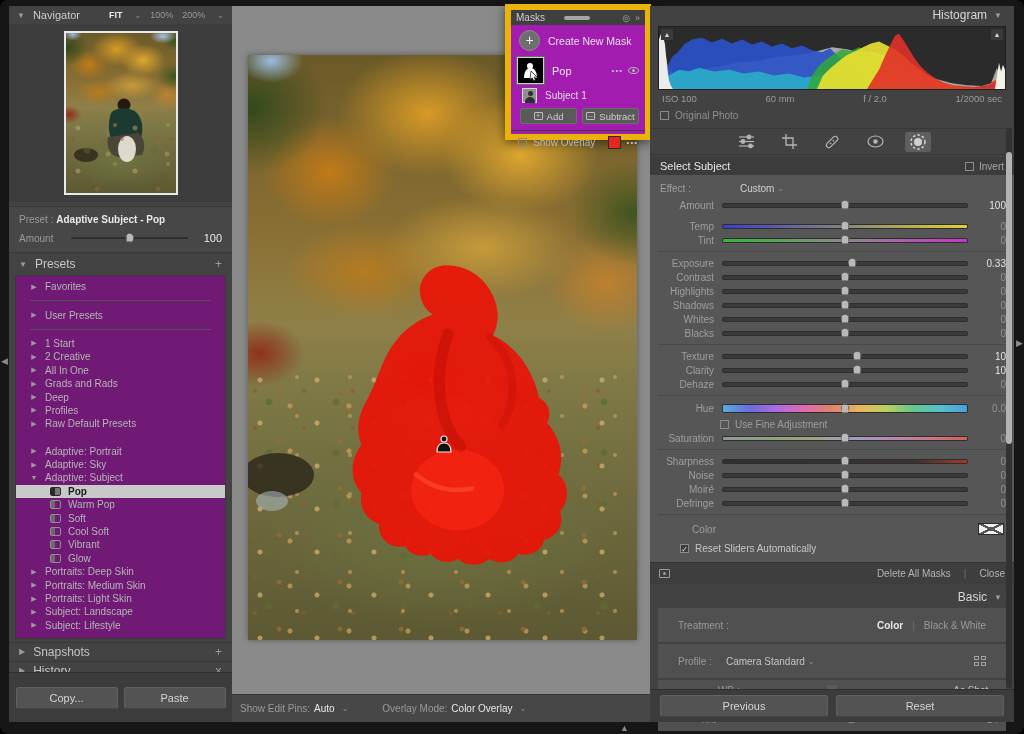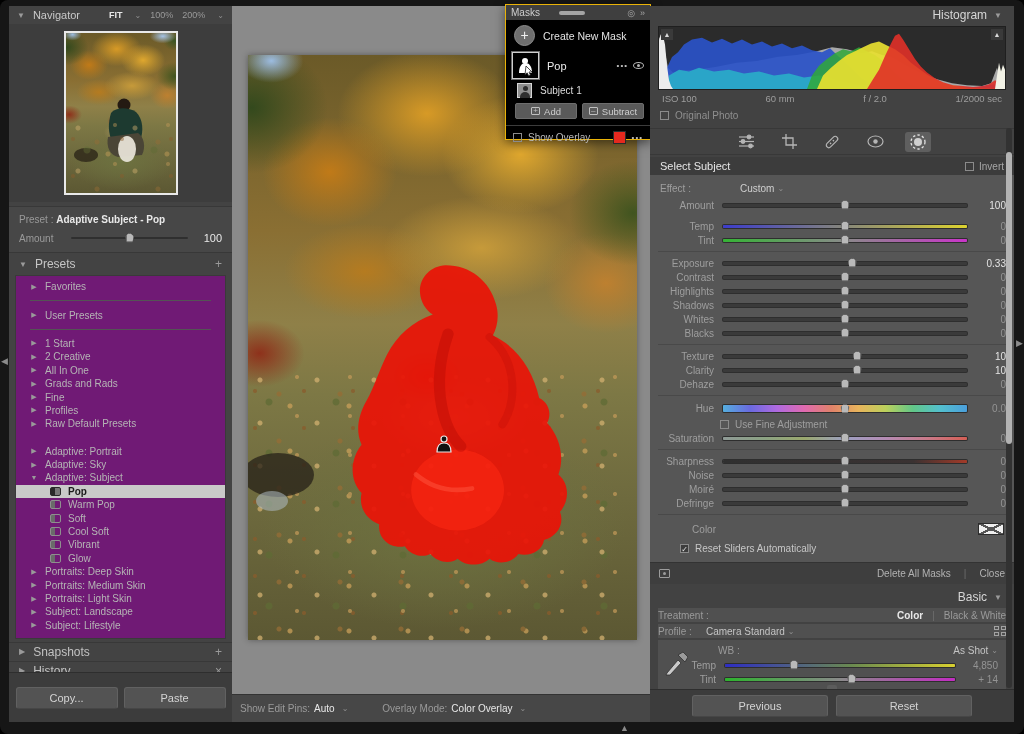--- a/index.html
+++ b/index.html
@@ -77,21 +77,21 @@
   .btn { background:#535353; border:1px solid #616161; border-bottom-color:#464646; border-radius:3px; color:#d4d4d4; font-size:11px; text-align:center; line-height:20px; }
   #copy-btn, #paste-btn { width:102px; height:22px; }
 
   
   #center { position:absolute; left:232px; top:6px; width:418px; height:688px; background:#8a8a8a; }
   #photo { position:absolute; left:16px; top:49px; width:389px; height:585px; box-shadow:0 0 6px rgba(0,0,0,.35); overflow:hidden; }
   #photo svg { position:absolute; left:0; top:0; }
   #center-toolbar { position:absolute; left:232px; top:694px; width:418px; height:28px; background:#474747; border-top:1px solid #333; display:flex; align-items:center; font-size:10px; padding-left:8px; gap:4px; }
 
   
-  #masks-panel { position:absolute; left:505px; top:4px; width:146px; height:136px; background:#000000; border:1px solid #eab308; box-shadow:0 3px 10px rgba(0,0,0,.5); }
+  #masks-panel { position:absolute; left:505px; top:4px; width:146px; height:136px; background:#a21caf; border:6px solid #eab308; box-shadow:0 3px 10px rgba(0,0,0,.5); }
   #masks-header { height:15px; background:#3f3f3f; display:flex; align-items:center; padding:0 5px; gap:5px; font-size:10px; color:#cfcfcf; }
   #masks-grip { width:26px; height:4px; background:#a5a5a5; border-radius:2px; margin-left:14px; }
   #masks-header .rgt { margin-left:auto; display:flex; gap:5px; align-items:center; color:#a5a5a5; font-size:9px; }
   #create-mask-row { display:flex; align-items:center; gap:8px; padding:5px 8px 4px; }
   #create-mask-btn { width:21px; height:21px; border-radius:50%; background:#6e6e6e; border:1px solid #8d8d8d; color:#f0f0f0; font-size:14px; line-height:19px; text-align:center; }
   #create-mask-label { font-size:10.5px; color:#e2e2e2; }
   #mask-item { margin:2px 6px 0; }
   #mask-main-row { display:flex; align-items:center; gap:8px; }
   #mask-thumb { width:27px; height:27px; background:#000; border:1px solid #cfcfcf; outline:1px solid #6a6a6a; position:relative; }
   #mask-name { font-size:11px; color:#ececec; }
@@ -151,32 +151,32 @@
     background-image:linear-gradient(25deg,transparent 44%,#555 44%,#555 56%,transparent 56%),
                      linear-gradient(-25deg,transparent 44%,#555 44%,#555 56%,transparent 56%); }
   #reset-auto-row { display:flex; gap:6px; align-items:center; height:16px; padding-left:22px; font-size:10px; color:#c6c6c6; margin-top:3px; }
 
   #mask-footer { display:flex; align-items:center; height:22px; background:#3e3e3e; border-top:1px solid #333; padding:0 9px; font-size:10px; color:#b2b2b2; gap:8px; }
   #mask-badge { width:11px; height:9px; border:1px solid #9c9c9c; border-radius:1px; position:relative; }
   #mask-badge::after { content:""; position:absolute; left:3px; top:2px; width:3px; height:3px; border-radius:50%; background:#9c9c9c; }
   #mask-footer .rgt { margin-left:auto; display:flex; gap:13px; align-items:flex-end; }
   #mask-footer .vsep { color:#6e6e6e; }
 
-  .rrow { display:flex; align-items:center; background:#505050; margin:2px 8px 0; height:14px; padding:0 0; font-size:10px; }
+  .rrow { display:flex; align-items:center; background:#505050; margin:2px 8px 0; height:34px; padding:0 20px; font-size:10px; }
   #wb-box { background:#505050; margin:2px 8px 0; padding:3px 8px 5px; position:relative; }
   #wb-row { display:flex; align-items:center; height:15px; font-size:10px; padding-left:52px; }
   .wbslider { display:flex; align-items:center; height:14px; }
   .wbslider .slbl { width:50px; text-align:right; font-size:10px; color:#9e9e9e; }
   .wbslider .strk { margin:0 9px; }
   .wbslider .sval { width:34px; }
   #dropper { position:absolute; left:6px; top:6px; }
   #grid-icon { margin-left:auto; display:grid; grid-template-columns:5px 5px; gap:2px; }
   #grid-icon i { width:5px; height:4px; border:1px solid #a2a2a2; }
   #prev-reset-bar { position:absolute; left:0; bottom:0; width:100%; height:33px; background:#3c3c3c; border-top:1px solid #2e2e2e; display:flex; align-items:center; justify-content:center; gap:8px; }
-  #previous-btn, #reset-btn { width:136px; height:22px; }
+  #previous-btn, #reset-btn { width:168px; height:22px; }
   #notch { position:absolute; bottom:33px; left:50%; transform:translateX(-50%); width:10px; height:4px; background:#5c5c5c; border-radius:2px 2px 0 0; }
 
   #scrollbar-track { position:absolute; left:1006px; top:128px; width:6px; height:560px; background:#323232; border-radius:3px; }
   #scrollbar-thumb { position:absolute; left:0; top:24px; width:6px; height:292px; background:#b3b3b3; border-radius:3px; }
 
   .edge-arrow { position:absolute; color:#8a8a8a; font-size:9px; }
 </style>
 </head>
 <body>
 
@@ -253,21 +253,21 @@
       <div class="prow">
           <span class="tri">▶</span>
           <span>All In One</span>
         </div>
       <div class="prow">
           <span class="tri">▶</span>
           <span>Grads and Rads</span>
         </div>
       <div class="prow">
           <span class="tri">▶</span>
-          <span>Fine</span>
+          <span>Deep</span>
         </div>
       <div class="prow">
           <span class="tri">▶</span>
           <span>Profiles</span>
         </div>
       <div class="prow">
           <span class="tri">▶</span>
           <span>Raw Default Presets</span>
         </div>
       <div class="pgap"></div>

